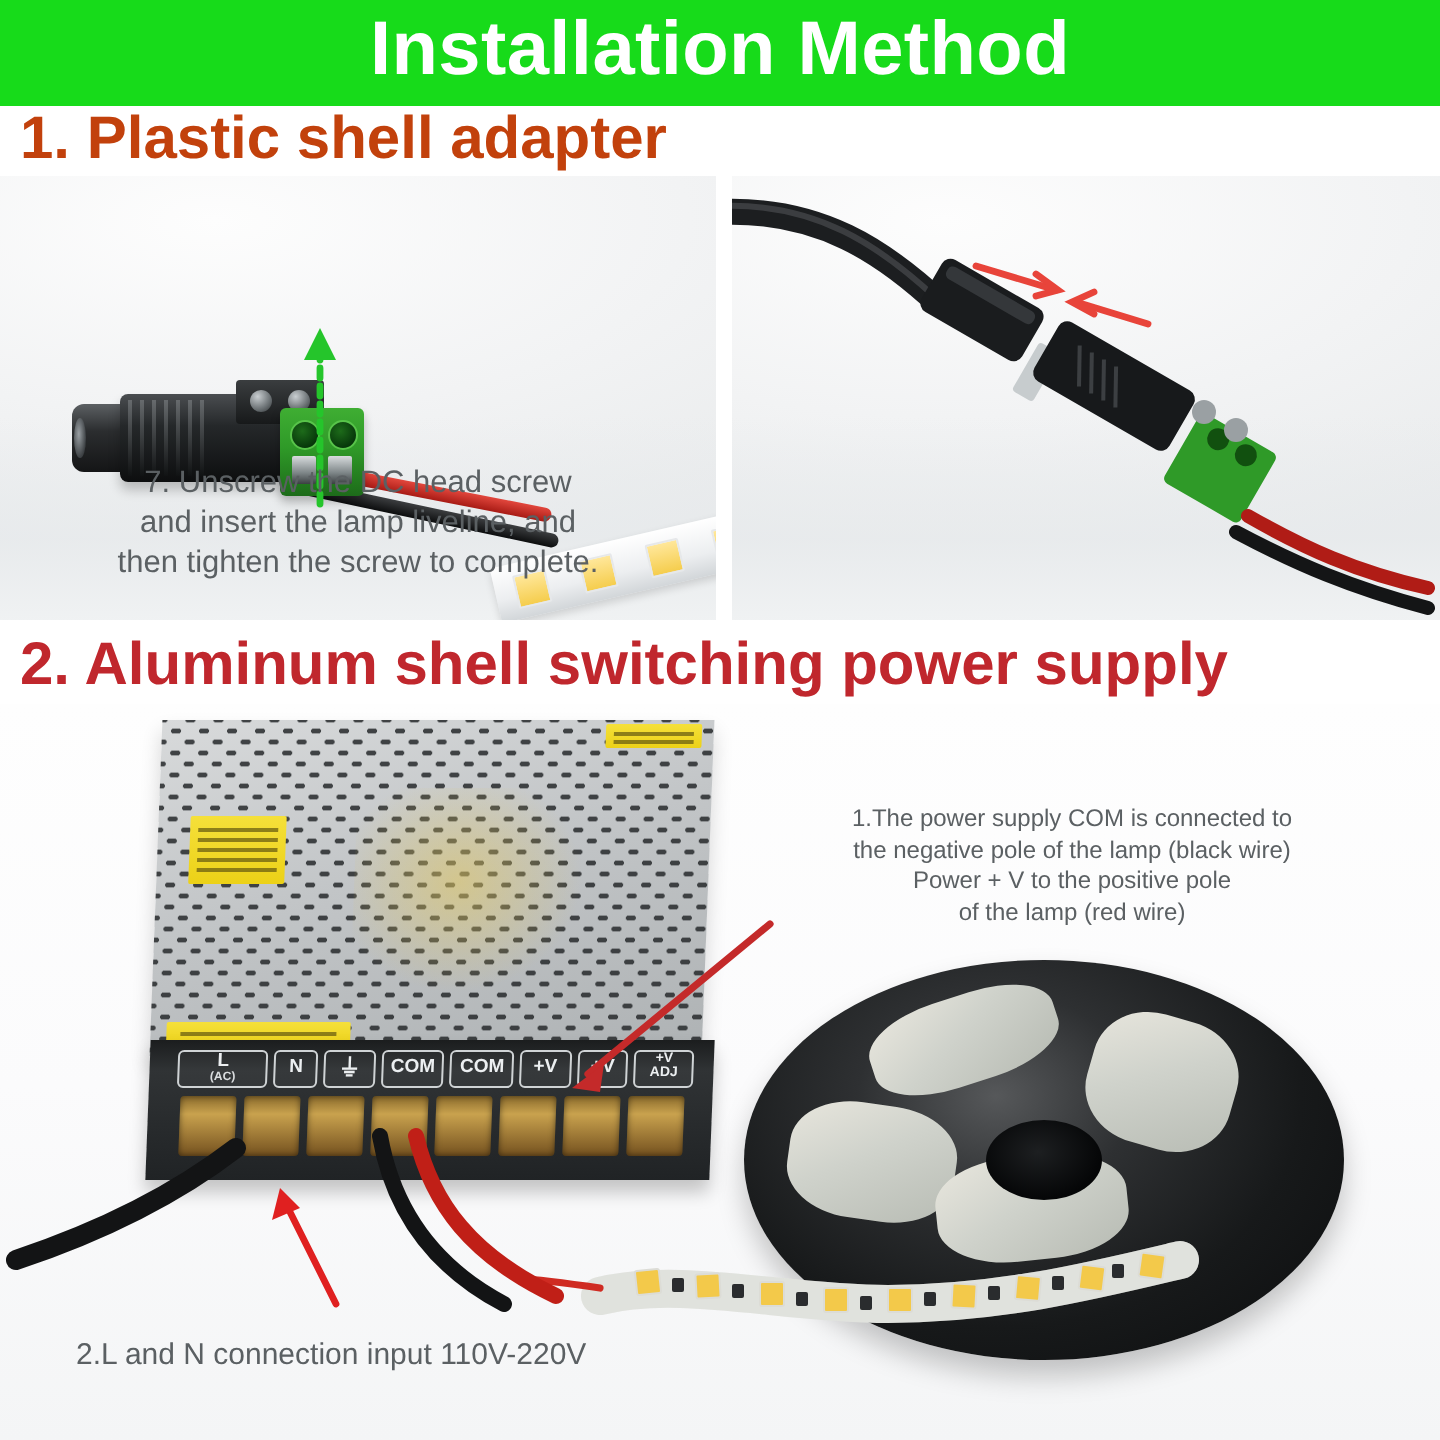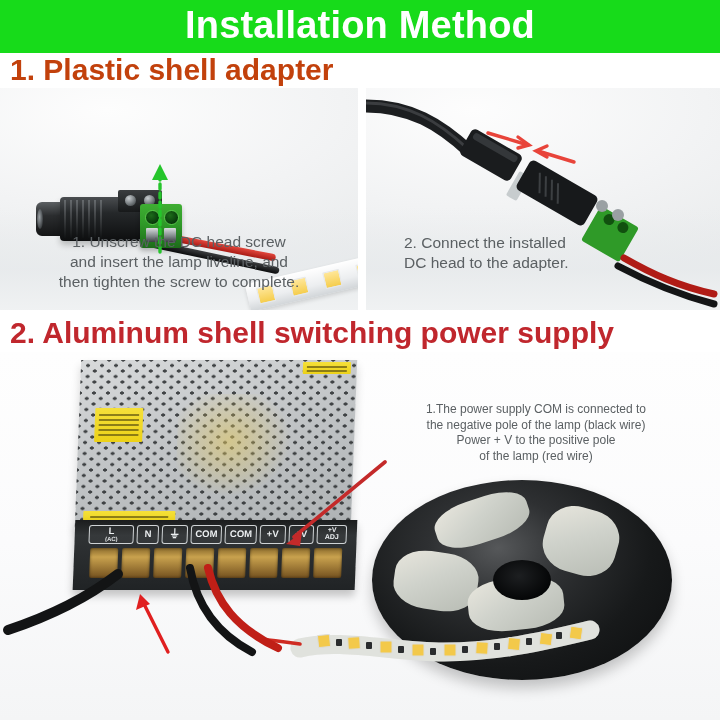--- a/index.html
+++ b/index.html
@@ -368,25 +368,23 @@
         <polyline points="181,58 170,63, 181,69"></polyline>
       </g>
     </svg>
   </div>
 
   <svg class="green-arrow" width="40" height="92" viewBox="0 0 40 92">
     <line x1="20" y1="90" x2="20" y2="16" stroke="#25c52b" stroke-width="3.4" stroke-dasharray="5 4" stroke-linecap="round"></line>
     <polygon points="20,2 12,18 28,18" fill="#25c52b"></polygon>
   </svg>
 
-  <div class="caption" id="caption-1">1. Unscrew the DC head screw
+  <div class="caption" id="caption-1">7. Unscrew the DC head screw
 and insert the lamp liveline, and
 then tighten the screw to complete.</div>
-  <div class="caption" id="caption-2">2. Connect the installed
-DC head to the adapter.</div>
 
   <div class="section-heading" id="heading-2">2. Aluminum shell switching power supply</div>
 
   <div class="bottom-scene">
 
     <div class="psu">
       <div class="psu-top">
         <div class="mesh"></div>
         <div class="mesh-glow"></div>
 
@@ -495,14 +493,15 @@
         <polygon points="140,242 136,258 150,252" fill="#e02020"></polygon>
       </g>
     </svg>
 
   </div>
 
   <div class="anno-text" id="anno-com">1.The power supply COM is connected to
 the negative pole of the lamp (black wire)
 Power + V to the positive pole
 of the lamp (red wire)</div>
+  <div class="anno-text" id="anno-ln">2.L and N connection input 110V-220V</div>
 
 </div>
 
 </body></html>

